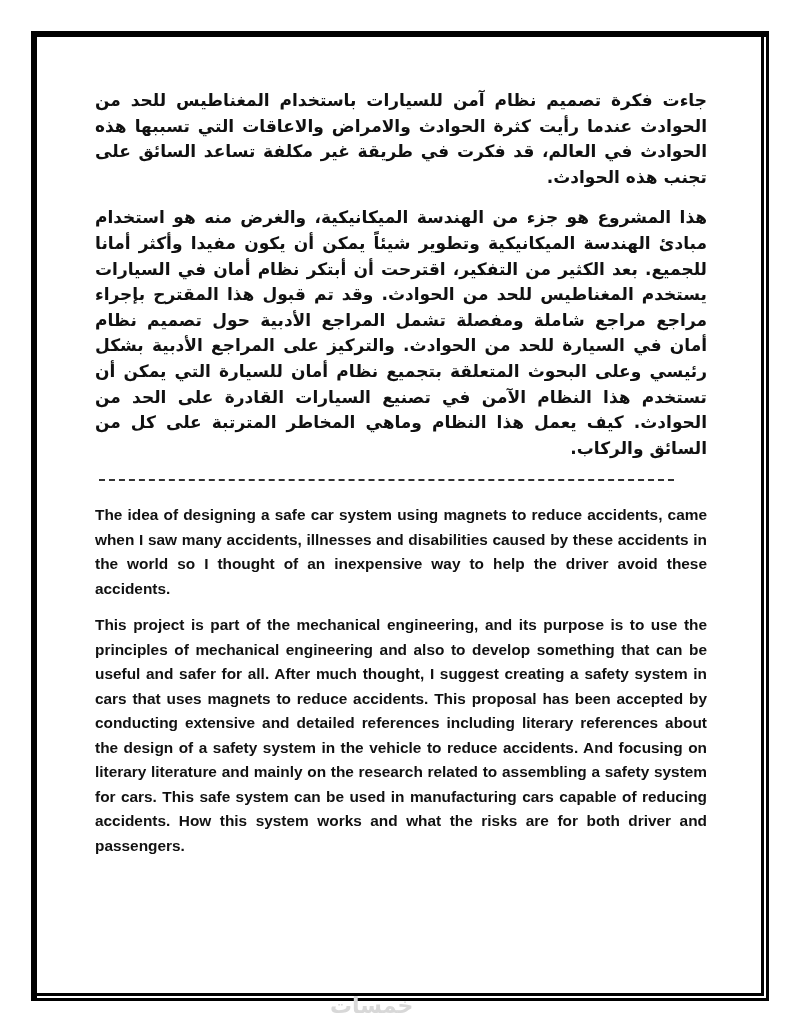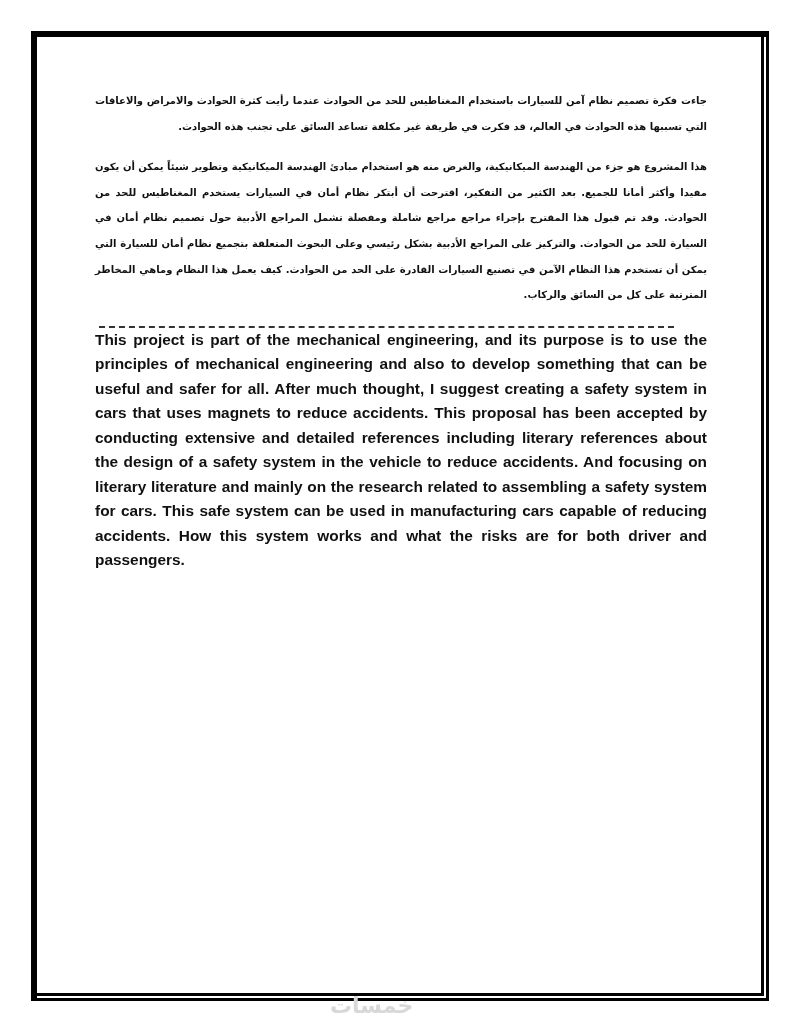--- a/index.html
+++ b/index.html
@@ -61,21 +61,21 @@
       left: 95px;
       top: 88px;
       width: 612px;
     }
     .arabic {
       direction: rtl;
       text-align: justify;
       text-align-last: right;
       font-family: "DejaVu Sans", sans-serif;
       font-weight: bold;
-      font-size: 10px;
+      font-size: 17px;
       line-height: 25.6px;
       color: #111;
       margin: 0;
     }
     .arabic.p1 { margin-bottom: 15px; }
     .divider {
       margin: 18px 0 0 4px;
       width: 575px;
       height: 0;
       border-top: 2px dashed #333;
@@ -111,16 +111,17 @@
   <div class="frame-inner-right"></div>
   <div class="frame-inner-bottom"></div>
   <div class="frame-white"></div>
   <div class="frame-thin"></div>
 </div>
 
 <div class="content">
   <p class="arabic p1">جاءت فكرة تصميم نظام آمن للسيارات باستخدام المغناطيس للحد من الحوادث عندما رأيت كثرة الحوادث والامراض والاعاقات التي تسببها هذه الحوادث في العالم، قد فكرت في طريقة غير مكلفة تساعد السائق على تجنب هذه الحوادث.</p>
   <p class="arabic p2">هذا المشروع هو جزء من الهندسة الميكانيكية، والغرض منه هو استخدام مبادئ الهندسة الميكانيكية وتطوير شيئاً يمكن أن يكون مفيدا وأكثر أمانا للجميع. بعد الكثير من التفكير، اقترحت أن أبتكر نظام أمان في السيارات يستخدم المغناطيس للحد من الحوادث. وقد تم قبول هذا المقترح بإجراء مراجع مراجع شاملة ومفصلة تشمل المراجع الأدبية حول تصميم نظام أمان في السيارة للحد من الحوادث. والتركيز على المراجع الأدبية بشكل رئيسي وعلى البحوث المتعلقة بتجميع نظام أمان للسيارة التي يمكن أن تستخدم هذا النظام الآمن في تصنيع السيارات القادرة على الحد من الحوادث. كيف يعمل هذا النظام وماهي المخاطر المترتبة على كل من السائق والركاب.</p>
   <div class="divider"></div>
+  <p class="english p1">The idea of designing a safe car system using magnets to reduce accidents, came when I saw many accidents, illnesses and disabilities caused by these accidents in the world so I thought of an inexpensive way to help the driver avoid these accidents.</p>
   <p class="english p2">This project is part of the mechanical engineering, and its purpose is to use the principles of mechanical engineering and also to develop something that can be useful and safer for all. After much thought, I suggest creating a safety system in cars that uses magnets to reduce accidents. This proposal has been accepted by conducting extensive and detailed references including literary references about the design of a safety system in the vehicle to reduce accidents. And focusing on literary literature and mainly on the research related to assembling a safety system for cars. This safe system can be used in manufacturing cars capable of reducing accidents.  How this system works and what the risks are for both driver and passengers.</p>
 </div>
 
 <div class="watermark">خمسات</div>
 
 </body></html>

